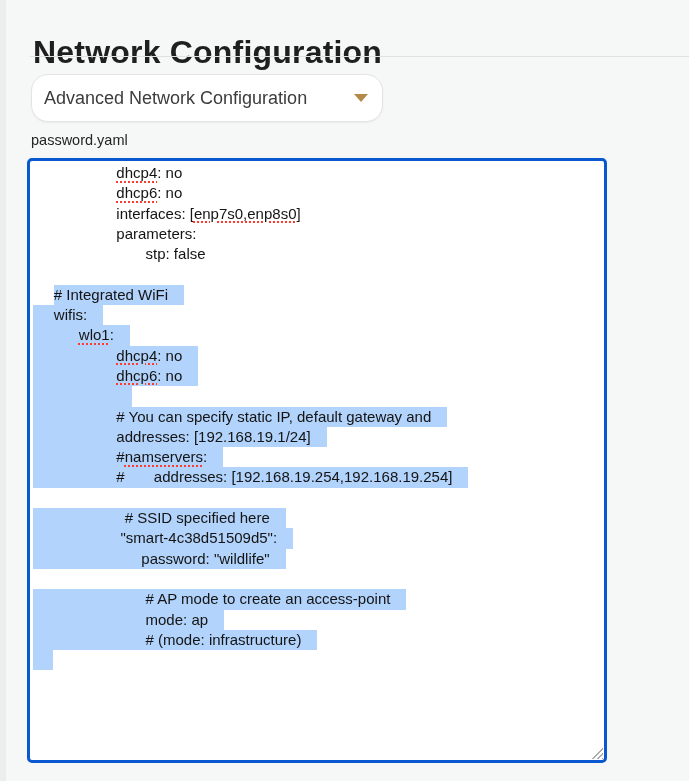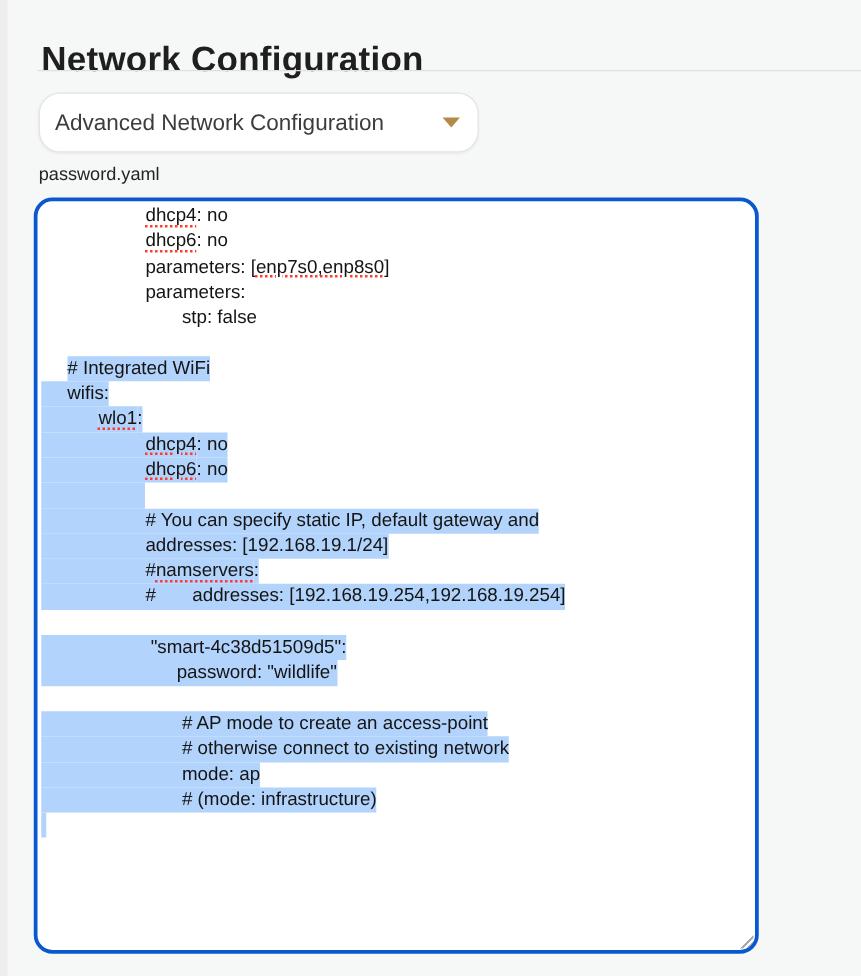--- a/index.html
+++ b/index.html
@@ -4,49 +4,49 @@
 <style>
   html,body{margin:0;padding:0;}
   body{
     width:689px;height:781px;position:relative;overflow:hidden;
     background:#f6f7f7;
     font-family:"Liberation Sans",sans-serif;
   }
   .left-strip{position:absolute;left:0;top:0;width:6px;height:781px;background:#ededee;}
   .page-title{
     position:absolute;left:33px;top:13px;
-    font-size:28px;font-weight:700;color:#1f1f1f;letter-spacing:.2px;
+    font-size:32px;font-weight:700;color:#1f1f1f;letter-spacing:.2px;
   }
   .title-sep{position:absolute;left:30px;right:0;top:56px;height:1px;background:#e0e0e1;}
   .dropdown{
     position:absolute;left:31px;top:74px;width:352px;height:48px;box-sizing:border-box;
     background:#ffffff;border:1px solid #e4e4e5;border-radius:17px;
     box-shadow:0 1px 2px rgba(0,0,0,.05);
     display:flex;align-items:center;justify-content:space-between;
     padding:0 14px 0 12px;cursor:pointer;
   }
   .dropdown-label{font-size:18px;color:#3c3c3c;}
   .caret{
     width:0;height:0;flex:0 0 auto;
     border-left:7px solid transparent;border-right:7px solid transparent;
     border-top:8px solid #b48a4b;
   }
   .editor-label{position:absolute;left:31px;top:132px;font-size:14.5px;color:#242424;}
   .editor{
     position:absolute;left:27px;top:158px;width:580px;height:605px;box-sizing:border-box;
-    background:#ffffff;border:3px solid #0a58d0;border-radius:15px;
+    background:#ffffff;border:3px solid #0a58d0;border-radius:5px;
     padding:2px 3px;overflow:hidden;cursor:text;
   }
   .line{
     white-space:pre;height:20.3px;line-height:20.3px;
     font-size:15px;color:#141414;
   }
   .line span{display:inline-block;vertical-align:top;height:20.3px;line-height:20.3px;white-space:pre;}
   .hl{background:#b2d3fb;}
-  .line .hl:last-child{padding-right:0;}
+  .line .hl:last-child{padding-right:16px;}
   .sp{
     text-decoration-line:underline;
     text-decoration-style:dotted;
     text-decoration-color:#ff3b30;
     text-decoration-thickness:2px;
     text-underline-offset:3px;
   }
   .grip{
     position:absolute;right:1px;bottom:1px;width:12px;height:12px;
     background:repeating-linear-gradient(135deg,transparent 0 2px,#8f8f8f 2px 3.5px);
@@ -66,38 +66,38 @@
   <span class="dropdown-label">Advanced Network Configuration</span>
   <span class="caret"></span>
 </div>
 
 <div class="editor-label">password.yaml</div>
 
 <div class="editor">
   <div id="lines">
       <div class="line"><span>                    </span><span class="sp">dhcp4</span><span>: no</span></div>
       <div class="line"><span>                    </span><span class="sp">dhcp6</span><span>: no</span></div>
-      <div class="line"><span>                    parameters: [</span><span class="sp">enp7s0,enp8s0</span><span>]</span></div>
+      <div class="line"><span>                    interfaces: [</span><span class="sp">enp7s0,enp8s0</span><span>]</span></div>
       <div class="line"><span>                    parameters:</span></div>
       <div class="line"><span>                           stp: false</span></div>
       <div class="line"></div>
       <div class="line"><span>     </span><span class="hl"># Integrated WiFi</span></div>
       <div class="line"><span class="hl">     wifis:</span></div>
       <div class="line"><span class="hl">           </span><span class="hl sp">wlo1</span><span class="hl">:</span></div>
       <div class="line"><span class="hl">                    </span><span class="hl sp">dhcp4</span><span class="hl">: no</span></div>
       <div class="line"><span class="hl">                    </span><span class="hl sp">dhcp6</span><span class="hl">: no</span></div>
       <div class="line"><span class="hl">                    </span></div>
       <div class="line"><span class="hl">                    # You can specify static IP, default gateway and</span></div>
       <div class="line"><span class="hl">                    addresses: [192.168.19.1/24]</span></div>
       <div class="line"><span class="hl">                    #</span><span class="hl sp">namservers</span><span class="hl">:</span></div>
       <div class="line"><span class="hl">                    #       addresses: [192.168.19.254,192.168.19.254]</span></div>
       <div class="line"></div>
+      <div class="line"><span class="hl">                      # SSID specified here</span></div>
       <div class="line"><span class="hl">                     "smart-4c38d51509d5":</span></div>
       <div class="line"><span class="hl">                          password: "wildlife"</span></div>
       <div class="line"></div>
       <div class="line"><span class="hl">                           # AP mode to create an access-point</span></div>
-      <div class="line"><span class="hl">                           # otherwise connect to existing network</span></div>
       <div class="line"><span class="hl">                           mode: ap</span></div>
       <div class="line"><span class="hl">                           # (mode: infrastructure)</span></div>
       <div class="line"><span class="hl"> </span></div>
     </div>
   <div class="grip"></div>
 </div>
 
 </body></html>

